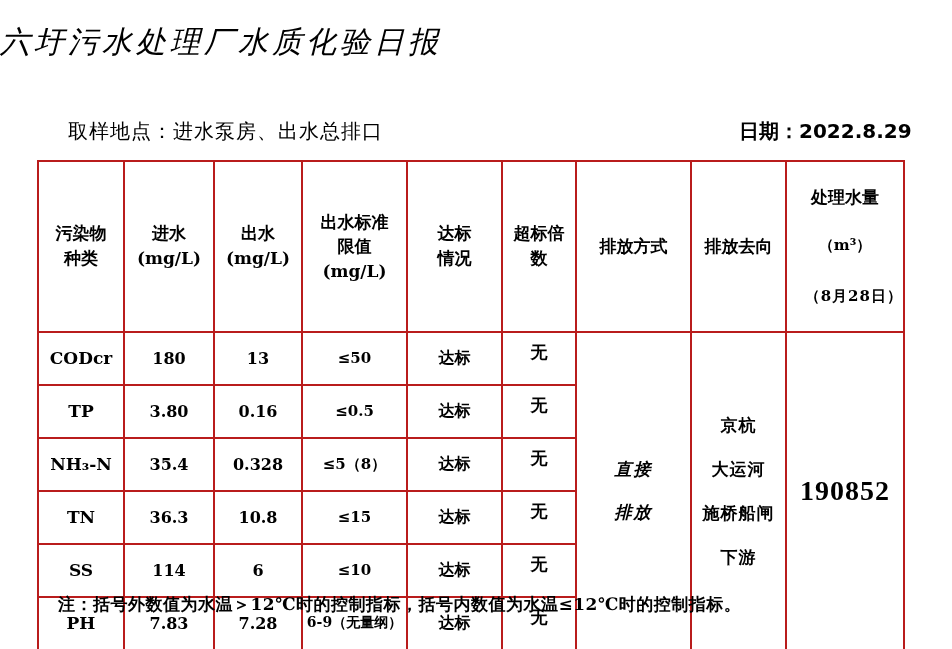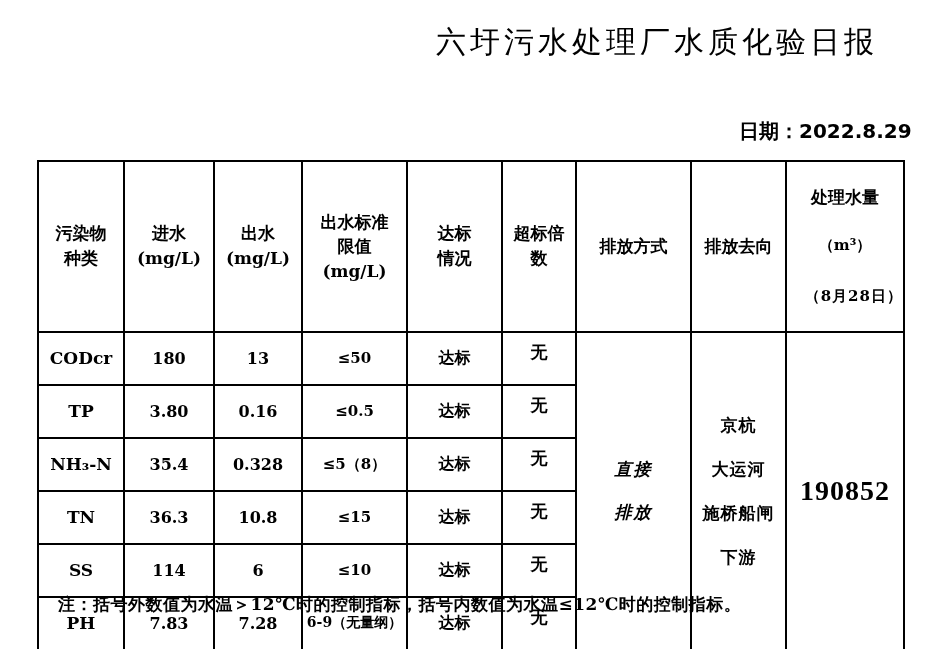--- a/index.html
+++ b/index.html
@@ -5,22 +5,22 @@
   * { margin: 0; padding: 0; box-sizing: border-box; }
   html, body { background: #ffffff; }
   body {
     width: 952px; height: 649px;
     position: relative;
     font-family: "DejaVu Serif", "Liberation Serif", serif;
     color: #000000;
     overflow: hidden;
   }
   .title-wrap {
-    position: absolute; top: 22px; left: 16px;
-    width: 862px; text-align: right;
+    position: absolute; top: 22px; left: 0;
+    width: 862px; text-align: left; font-style: italic;
   }
   .title {
     font-size: 30px; font-weight: normal;
     letter-spacing: 4px;
     font-family: "DejaVu Serif", "Liberation Serif", serif;
   }
   .meta-row { position: absolute; top: 118px; left: 0; width: 952px; height: 30px; }
   .sampling {
     position: absolute; left: 68px; top: 0;
     font-size: 20px; letter-spacing: 1px;
@@ -30,21 +30,21 @@
     font-size: 20px; font-weight: bold;
     font-family: "DejaVu Sans", "Liberation Sans", sans-serif;
   }
   table.report {
     position: absolute; left: 37px; top: 160px;
     width: 866px;
     border-collapse: collapse;
     table-layout: fixed;
   }
   table.report th, table.report td {
-    border: 2px solid #000000;
+    border: 2px solid #b91c1c;
     text-align: center;
     vertical-align: middle;
     white-space: pre-line;
     font-weight: bold;
     padding: 0;
     overflow: hidden;
   }
   thead tr { height: 109px; }
   tbody tr { height: 53px; }
   th { font-size: 17px; line-height: 1.5; }
@@ -73,20 +73,21 @@
   }
 </style>
 </head>
 <body>
 
 <div class="title-wrap">
   <h1 class="title">六圩污水处理厂水质化验日报</h1>
 </div>
 
 <div class="meta-row">
+  <span class="sampling">取样地点：进水泵房、出水总排口</span>
   <span class="report-date">日期：2022.8.29</span>
 </div>
 
 <table class="report">
   <colgroup>
     <col style="width:86px">
       <col style="width:90px">
       <col style="width:88px">
     <col style="width:105px">
       <col style="width:95px">

